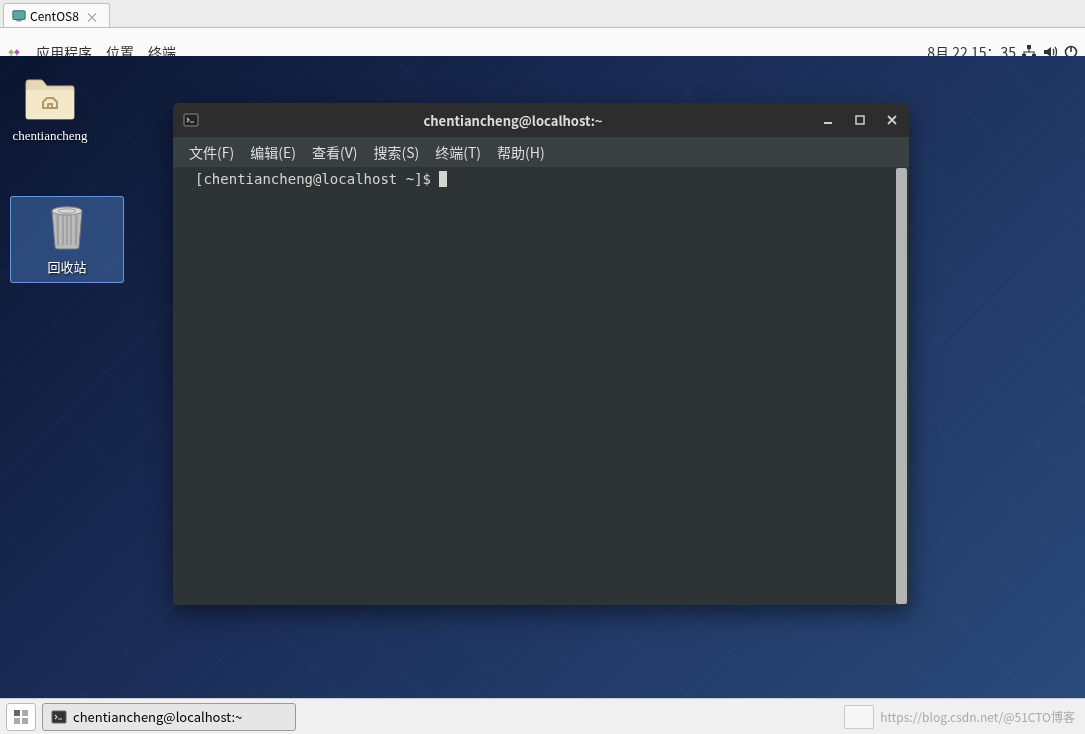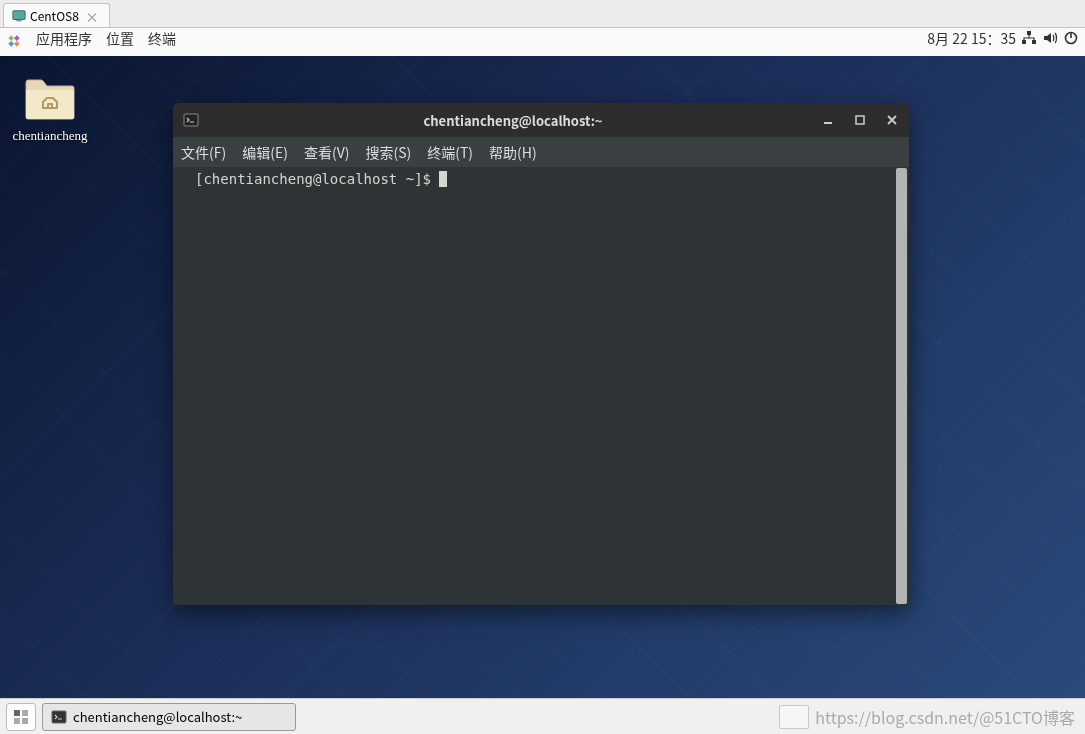--- a/index.html
+++ b/index.html
@@ -41,21 +41,21 @@
       padding: 0 2px;
     }
     .vm-tab-icon { width: 14px; height: 14px; display: inline-block; }
     
     
     .top-panel {
       height: 35px;
       background: #fafafa;
       border-bottom: 1px solid #d0d0d0;
       display: flex;
-      align-items: flex-start;
+      align-items: flex-end;
       padding: 0 6px;
       color: #333;
     }
     .panel-left { display: flex; align-items: center; gap: 14px; }
     .panel-right { margin-left: auto; display: flex; align-items: center; gap: 5px; }
     .panel-item { font-size: 14px; cursor: pointer; }
     .panel-icon { width: 16px; height: 16px; display: inline-flex; align-items: center; justify-content: center; color:#333; }
     .app-favicon { width: 16px; height: 16px; }
     
     
@@ -128,21 +128,21 @@
     .term-title-icon { width: 16px; height: 16px; margin-right: 6px; }
     .term-title { flex: 1; text-align: center; }
     .term-controls { display: flex; gap: 18px; }
     .term-ctl { width: 14px; height:14px; display:flex; align-items:center; justify-content:center; cursor:pointer; color:#ccc; font-size:12px;}
     
     .term-menubar {
       height: 30px;
       background: #3a3f41;
       display: flex;
       align-items: center;
-      padding: 0 8px;
+      padding: 0 16px;
       gap: 16px;
       color: #ddd;
       font-size: 14px;
     }
     .term-menu-item { cursor: pointer; }
     
     .term-body {
       background: #2e3436;
       color: #d3d7cf;
       font-family: "DejaVu Sans Mono", monospace;
@@ -213,21 +213,21 @@
       background: rgba(255,255,255,0.4);
       border-radius: 2px;
       padding: 0 6px;
       color: #999;
       font-size: 11px;
       display:flex;
       align-items:center;
     }
     .watermark {
       color: rgba(140,140,140,0.7);
-      font-size: 16px;
+      font-size: 12px;
       padding-right: 4px;
     }
   </style>
 </head>
 <body>
 
 <div class="vm-tab-bar">
   <div class="vm-tab">
     <span class="vm-tab-icon">
       <svg viewBox="0 0 16 16">
@@ -287,20 +287,33 @@
     <div class="icon-img">
       <svg class="folder-svg" viewBox="0 0 54 46">
         <path d="M3 8 L3 42 Q3 44 5 44 L49 44 Q51 44 51 42 L51 13 Q51 11 49 11 L24 11 L20 6 Q19 5 18 5 L5 5 Q3 5 3 8 Z" fill="#e5d8b8" stroke="#c0b090" stroke-width="1"></path>
         <path d="M3 15 L51 15 L51 42 Q51 44 49 44 L5 44 Q3 44 3 42 Z" fill="#f3e8c8"></path>
         <path d="M20 33 L20 27 L24 23 L30 23 L34 27 L34 33 Z M25 33 v-4 h4 v4" fill="none" stroke="#b09868" stroke-width="2" stroke-linejoin="round"></path>
       </svg>
     </div>
     <div>chentiancheng</div>
   </div>
 
+  <div class="desktop-icon selected" style="left:10px;top:140px;width:114px;">
+    <div class="icon-img">
+      <svg class="trash-svg" viewBox="0 0 42 48">
+        <ellipse cx="21" cy="8" rx="15" ry="4" fill="#ccc" stroke="#888"></ellipse>
+        <path d="M6 8 L9 44 Q9 46 12 46 L30 46 Q33 46 33 44 L36 8" fill="#bbb" stroke="#777"></path>
+        <path d="M10 10 L12 44 M32 10 L30 44" stroke="#999" stroke-width="0.6"></path>
+        <path d="M12 12 v30 M17 12 v30 M21 12 v30 M25 12 v30 M30 12 v30" stroke="#888" stroke-width="1"></path>
+        <ellipse cx="21" cy="8" rx="15" ry="4" fill="#d8d8d8" stroke="#888"></ellipse>
+        <ellipse cx="21" cy="8" rx="9" ry="2.2" fill="none" stroke="#999"></ellipse>
+      </svg>
+    </div>
+    <div>回收站</div>
+  </div>
 
   <div class="terminal-window">
     <div class="term-titlebar">
       <span class="term-title-icon">
         <svg viewBox="0 0 16 16">
             <rect x="1" y="2" width="14" height="12" rx="1" fill="#222" stroke="#888"></rect>
             <path d="M4 6l2 2-2 2M7 10h4" stroke="#ccc" stroke-width="1.2" fill="none"></path>
           </svg>
       </span>
       <span class="term-title">chentiancheng@localhost:~</span>

